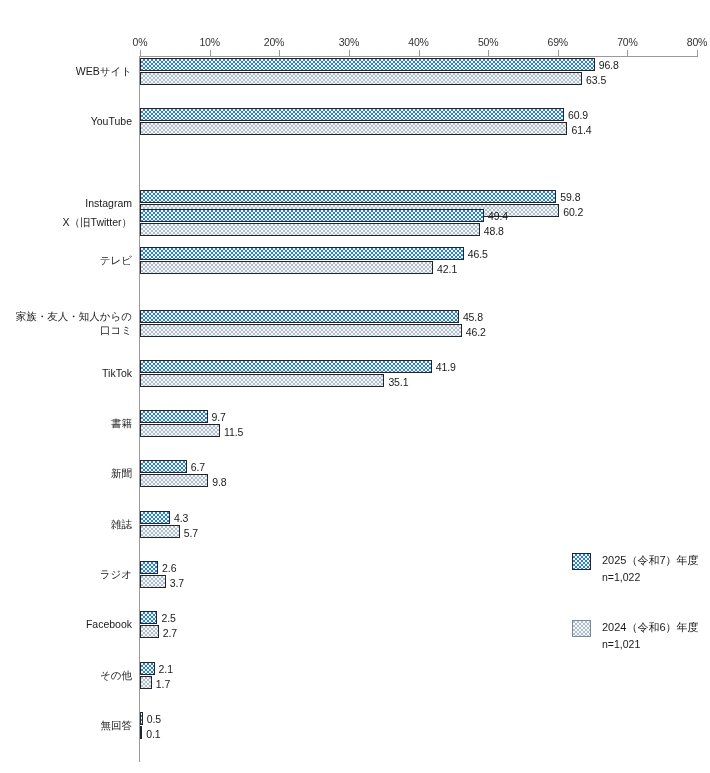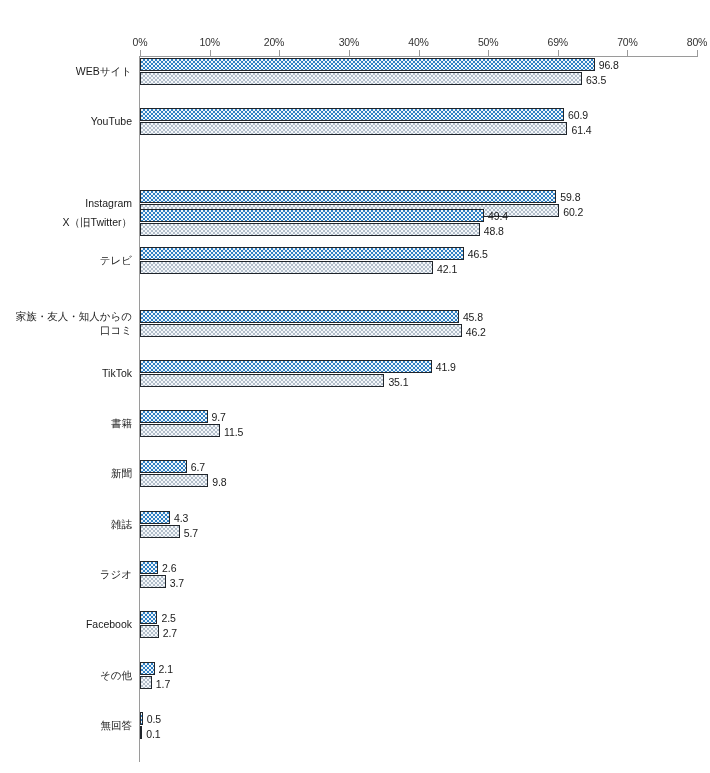--- a/index.html
+++ b/index.html
@@ -281,13 +281,23 @@
         <div class="cat-label" style="top: 6px;">無回答</div>
         <div class="bar s2025" style="top: 0px; width: 2.785px; height: 13px;"></div>
         <div class="val" style="left: 146.785px; top: 1px;">0.5</div>
         <div class="bar s2024" style="top: 14px; width: 2.2px; height: 13px;"></div>
         <div class="val" style="left: 146.2px; top: 16px;">0.1</div>
       </div>
     </div>
 </div>
 
 <div id="legend">
+  <div class="legend-item">
+    <span class="legend-swatch s2025"></span>
+    <span class="legend-text">2025（令和7）年度</span>
+    <span class="legend-n">n=1,022</span>
+  </div>
+  <div class="legend-item">
+    <span class="legend-swatch s2024"></span>
+    <span class="legend-text">2024（令和6）年度</span>
+    <span class="legend-n">n=1,021</span>
+  </div>
 </div>
 
 </body></html>

